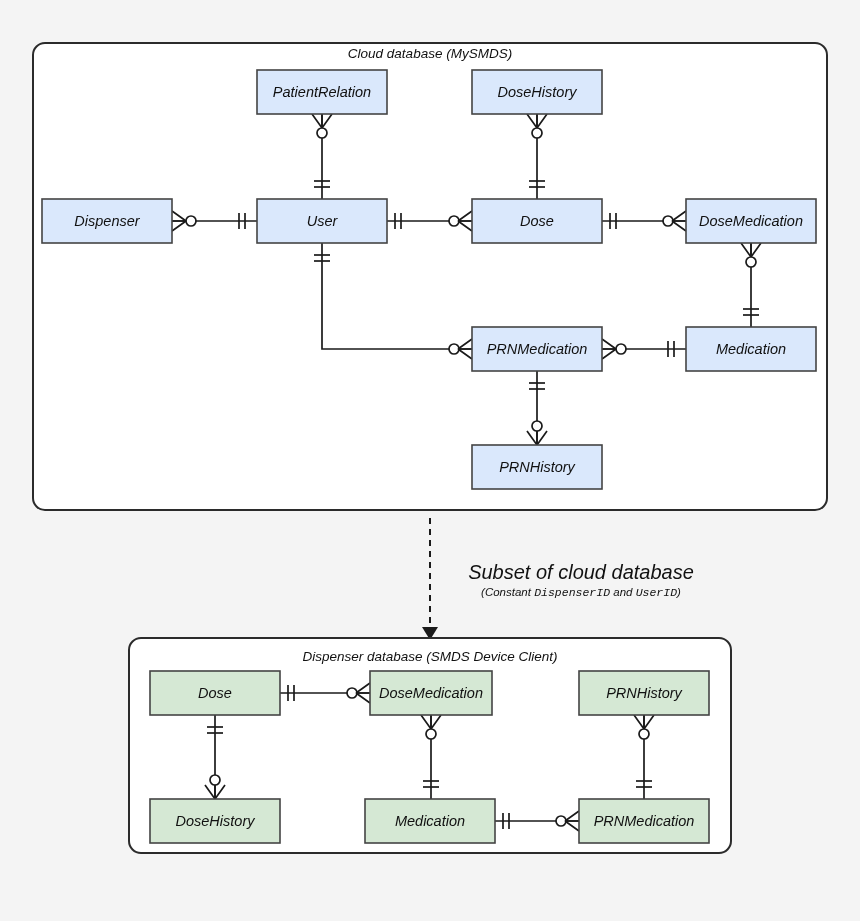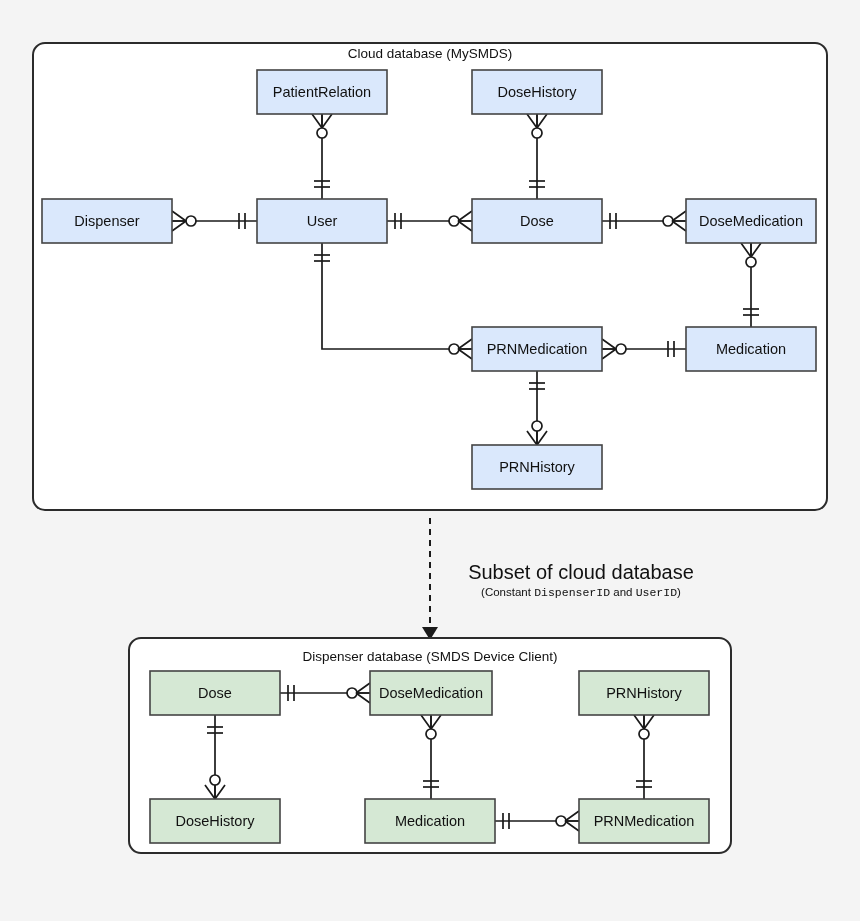--- a/index.html
+++ b/index.html
@@ -13,20 +13,21 @@
     height: 921px;
     font-family: "Liberation Sans", sans-serif;
     position: relative;
     overflow: hidden;
   }
   #stage {
     position: absolute;
     left: 0; top: 0;
     width: 860px;
     height: 921px;
+    font-style: italic;
   }
   svg#diagram {
     position: absolute;
     left: 0; top: 0;
     width: 860px;
     height: 921px;
     display: block;
   }
   .container-box {
     fill: #ffffff;

